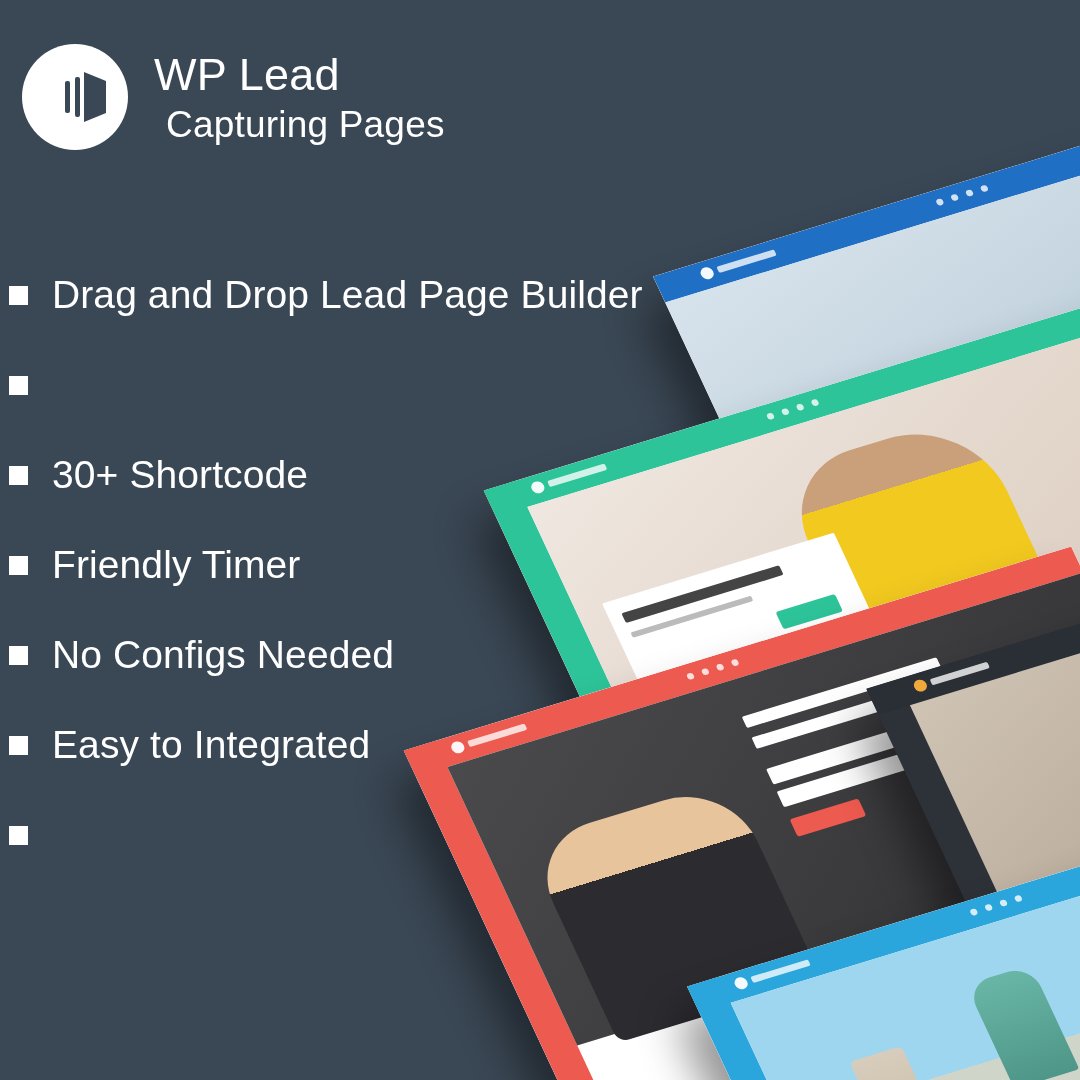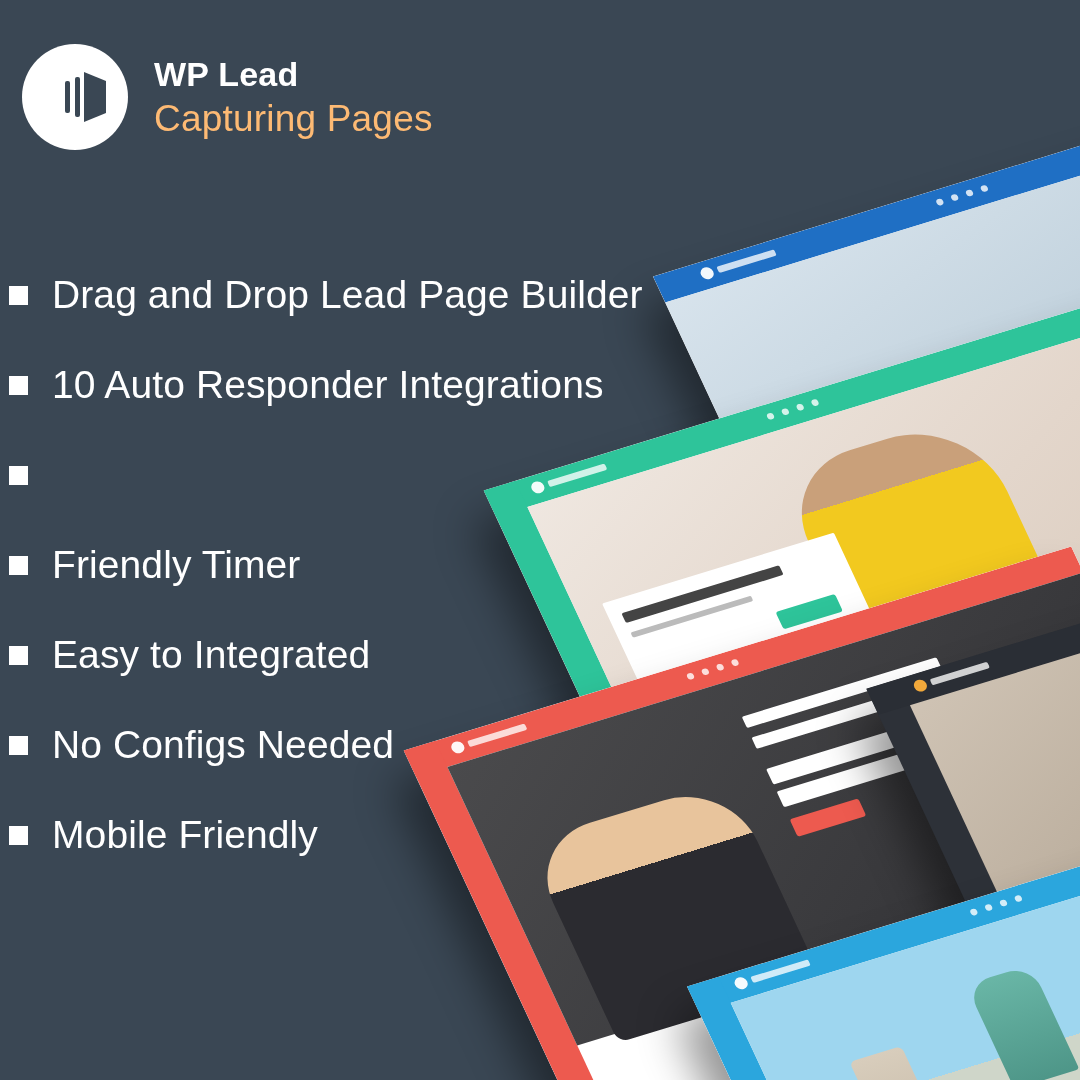--- a/index.html
+++ b/index.html
@@ -24,26 +24,26 @@
     z-index:40;
   }
   .brand-mark{
     width:106px; height:106px; border-radius:50%;
     background:#ffffff;
     position:relative; flex:0 0 auto;
   }
   .brand-mark .glyph{ position:absolute; inset:0; }
   .brand-text{ display:flex; flex-direction:column; line-height:1; }
   .brand-title{
-    font-size:34px; font-weight:bold; color:#ffffff;
+    font-size:45px; font-weight:normal; color:#ffffff;
     letter-spacing:.2px;
   }
   .brand-sub{
-    font-size:37px; font-weight:300; color:#fdba74;
-    margin-top:9px; letter-spacing:.2px;
+    font-size:37px; font-weight:300; color:#ffffff;
+    margin-top:9px; letter-spacing:.2px;margin-left:12px;
   }
 
   
   .features{
     position:absolute; left:6px; top:250px;
     z-index:40; width:760px;
   }
   .feature{
     display:flex; align-items:center;
     height:90px;
@@ -348,37 +348,36 @@
     </div>
   </div>
 
   <div class="features">
     <div class="feature">
       <span class="bullet"></span>
       <span class="feature-label">Drag and Drop Lead Page Builder</span>
     </div>
     <div class="feature">
       <span class="bullet"></span>
-      <span class="feature-label">10 Auto Responder Integrations</span>
-    </div>
-    <div class="feature">
-      <span class="bullet"></span>
+    </div>
+    <div class="feature">
+      <span class="bullet"></span>
+      <span class="feature-label">30+ Shortcode</span>
     </div>
     <div class="feature">
       <span class="bullet"></span>
       <span class="feature-label">Friendly Timer</span>
     </div>
     <div class="feature">
       <span class="bullet"></span>
+      <span class="feature-label">No Configs Needed</span>
+    </div>
+    <div class="feature">
+      <span class="bullet"></span>
       <span class="feature-label">Easy to Integrated</span>
     </div>
     <div class="feature">
       <span class="bullet"></span>
-      <span class="feature-label">No Configs Needed</span>
-    </div>
-    <div class="feature">
-      <span class="bullet"></span>
-      <span class="feature-label">Mobile Friendly</span>
     </div>
   </div>
 
 
 </div>
 
 </body></html>

